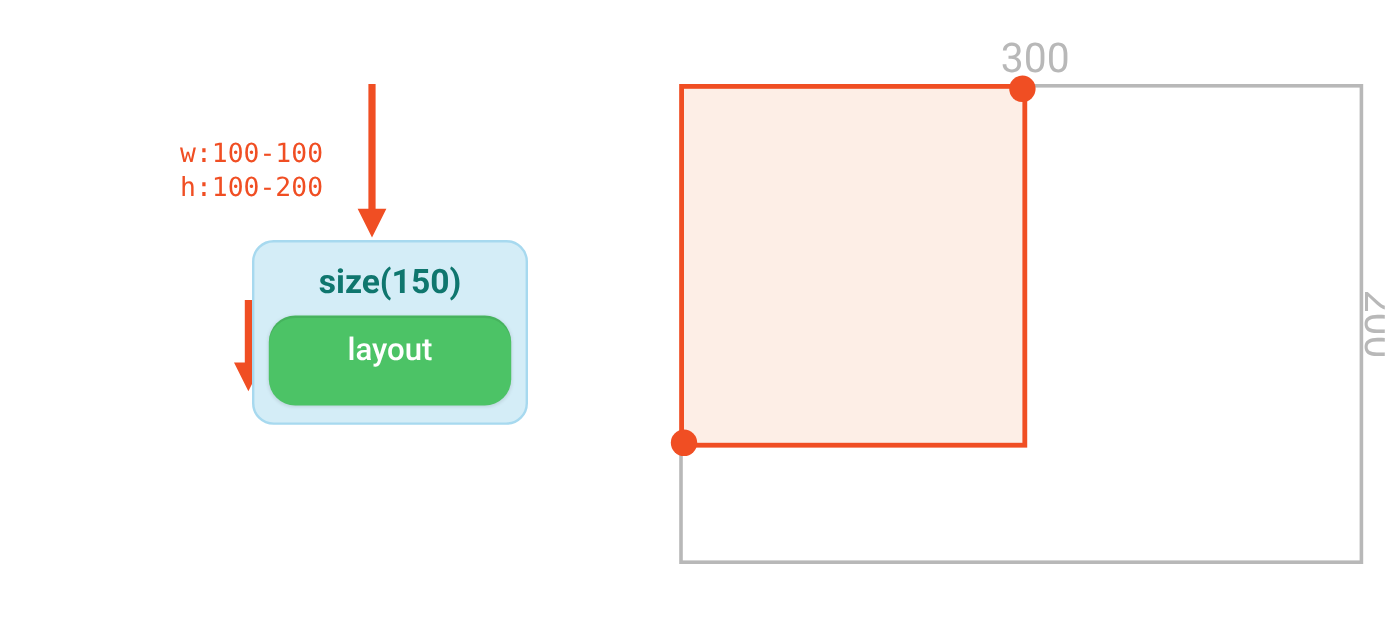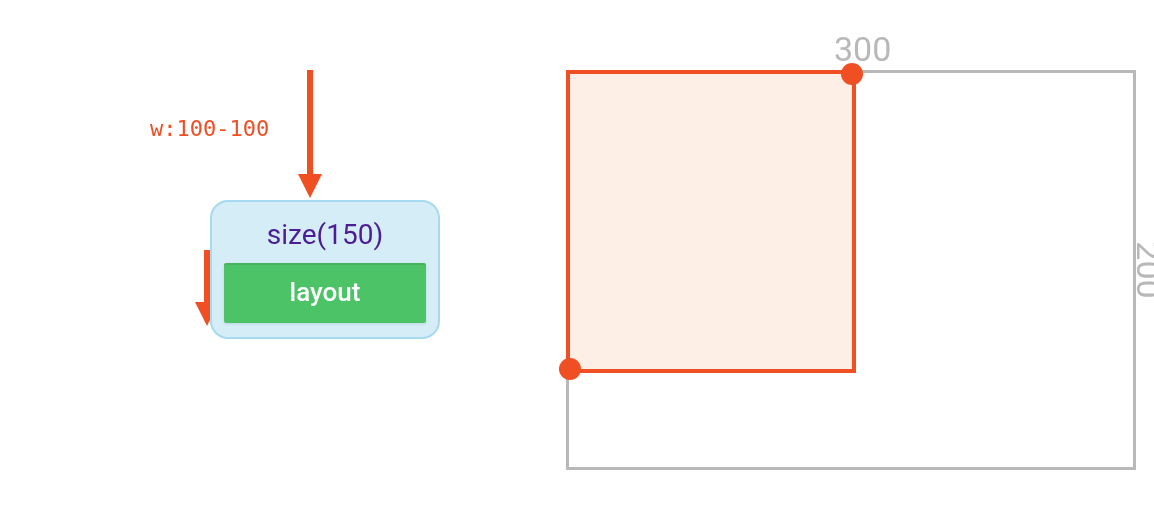--- a/index.html
+++ b/index.html
@@ -72,33 +72,33 @@
     top: 130px;
     width: 230px;
     padding: 12px 12px 14px 12px;
     background: var(--blue-box);
     border: 2px solid var(--blue-box-border);
     border-radius: 18px;
     box-sizing: border-box;
   }
   .size-box-title {
     font-size: 28px;
-    font-weight: 400;
-    color: #4c1d95;
+    font-weight: 700;
+    color: #0f766e;
     text-align: center;
     margin: 4px 0 12px 0;
   }
   .layout-pill {
     background: var(--green);
     color: #fff;
     font-size: 26px;
     font-weight: 500;
     text-align: center;
-    border-radius: 2px;
-    padding: 14px 0 16px 0;
+    border-radius: 22px;
+    padding: 14px 0 31px 0;
     box-shadow: 0 2px 0 rgba(0,0,0,0.08) inset, 0 1px 3px rgba(0,0,0,0.10);
   }
 
   
 
   .col-right {
     position: absolute;
     left: 500px;
     top: 30px;
     width: 640px;
@@ -154,20 +154,21 @@
   .dot-bl { left:  -11px; bottom: -11px; }
 
 </style>
 </head>
 <body>
 
 <div class="col-left">
 
   <div class="arrow1-label">
     <div>w:100-100</div>
+    <div>h:100-200</div>
   </div>
   <svg class="arrow1" width="40" height="130">
     <line x1="20" y1="0" x2="20" y2="110" stroke="var(--orange)" stroke-width="6"></line>
     <polygon points="20,128 8,104 32,104" fill="var(--orange)"></polygon>
   </svg>
 
   <div class="arrow2-label">
   </div>
   <svg class="arrow2" width="34" height="80">
     <line x1="17" y1="0" x2="17" y2="58" stroke="var(--orange)" stroke-width="6"></line>

